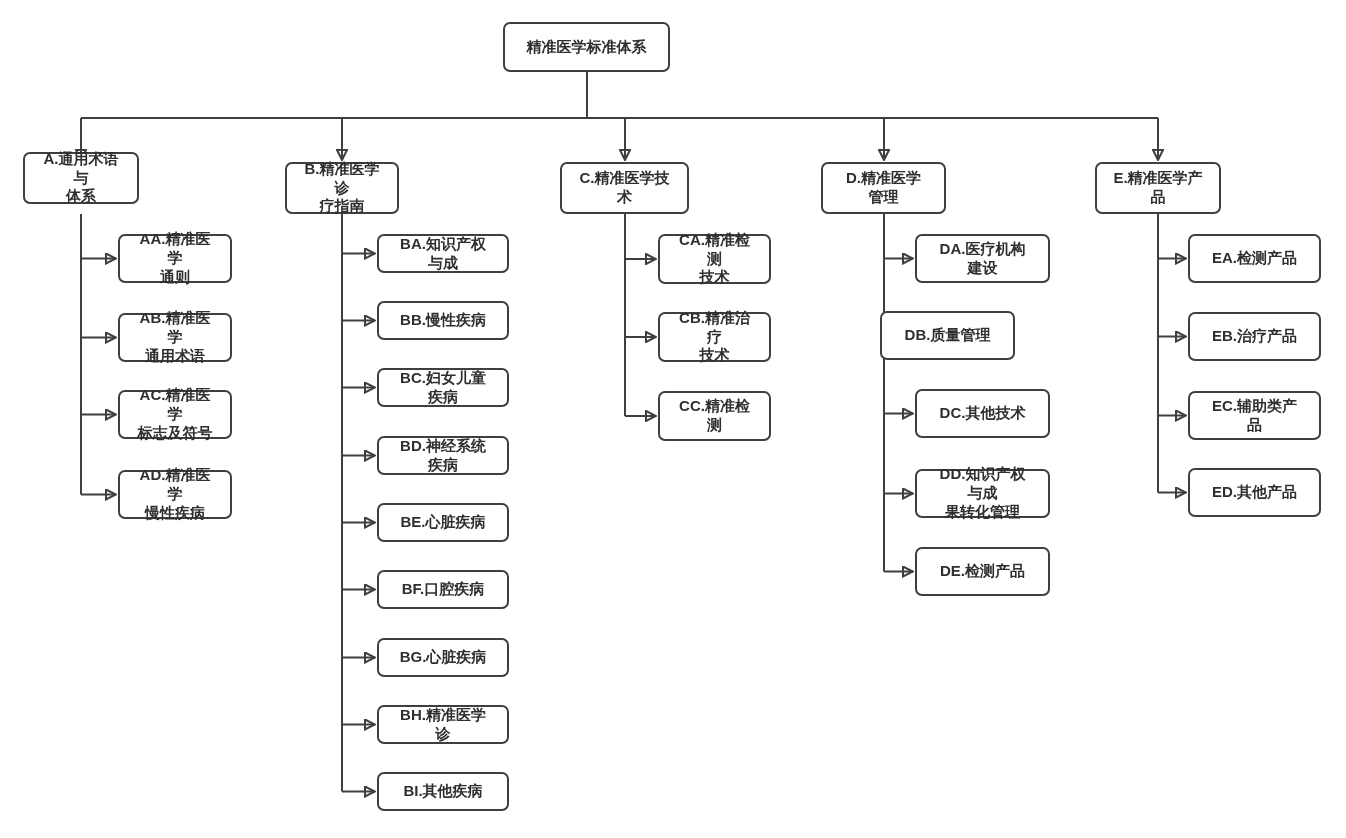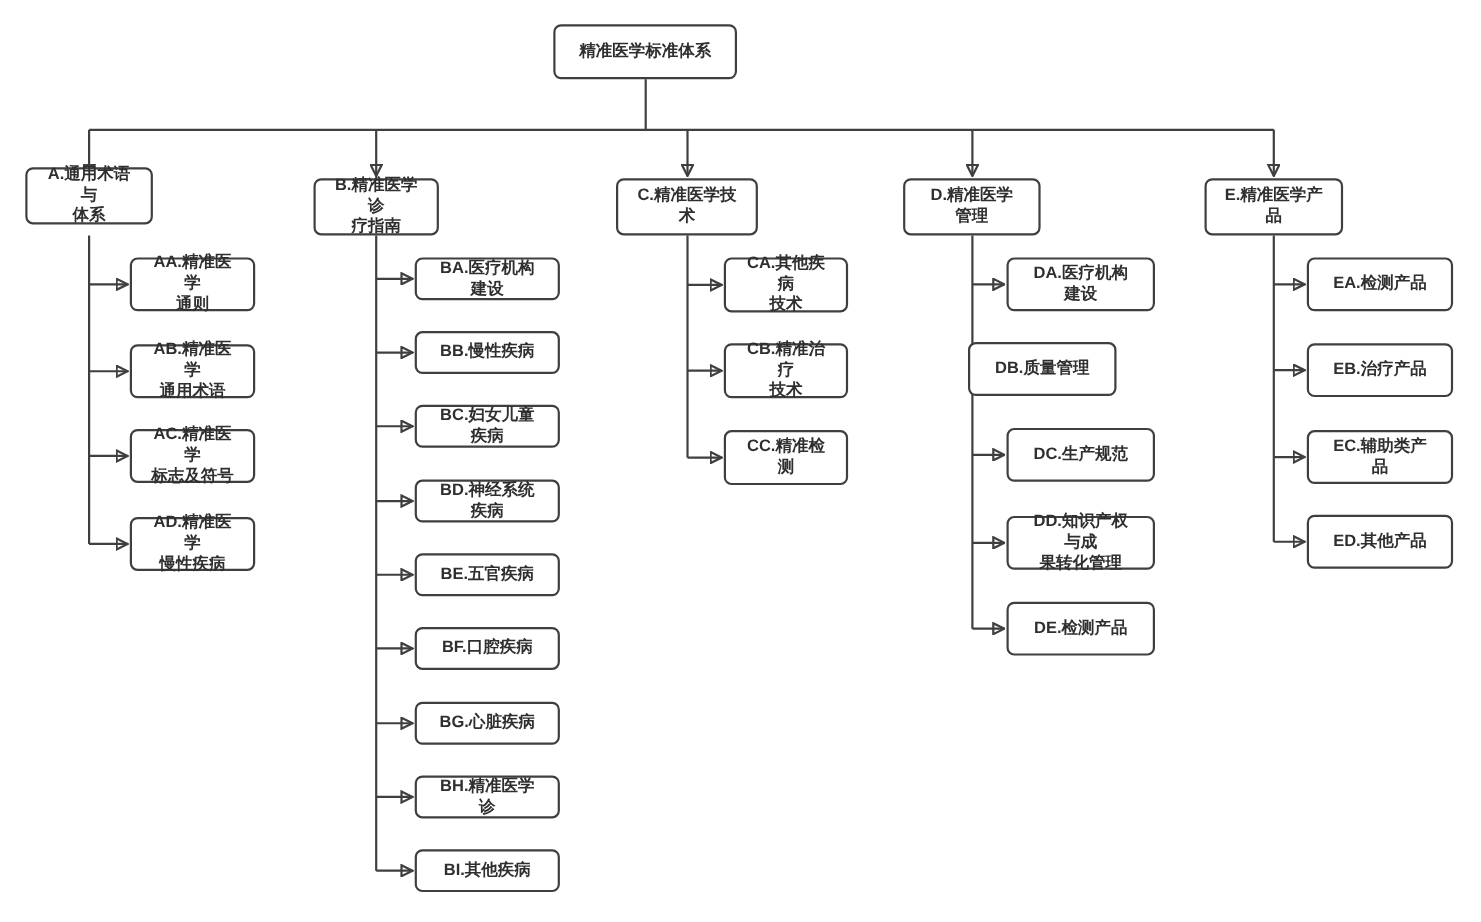--- a/index.html
+++ b/index.html
@@ -81,39 +81,39 @@
 
   <div class="node" style="left:118px;top:234px;width:114px;height:49px">AA.精准医学
 通则</div>
   <div class="node" style="left:118px;top:313px;width:114px;height:49px">AB.精准医学
 通用术语</div>
   <div class="node" style="left:118px;top:390px;width:114px;height:49px">AC.精准医学
 标志及符号</div>
   <div class="node" style="left:118px;top:470px;width:114px;height:49px">AD.精准医学
 慢性疾病</div>
 
-  <div class="node" style="left:377px;top:234px;width:132px;height:39px">BA.医疗机构建设</div>
+  <div class="node" style="left:377px;top:234px;width:132px;height:39px">BA.知识产权与成</div>
   <div class="node" style="left:377px;top:301px;width:132px;height:39px">BB.慢性疾病</div>
   <div class="node" style="left:377px;top:368px;width:132px;height:39px">BC.妇女儿童疾病</div>
   <div class="node" style="left:377px;top:436px;width:132px;height:39px">BD.神经系统疾病</div>
-  <div class="node" style="left:377px;top:503px;width:132px;height:39px">BE.五官疾病</div>
+  <div class="node" style="left:377px;top:503px;width:132px;height:39px">BE.心脏疾病</div>
   <div class="node" style="left:377px;top:570px;width:132px;height:39px">BF.口腔疾病</div>
   <div class="node" style="left:377px;top:638px;width:132px;height:39px">BG.心脏疾病</div>
   <div class="node" style="left:377px;top:705px;width:132px;height:39px">BH.精准医学诊</div>
   <div class="node" style="left:377px;top:772px;width:132px;height:39px">BI.其他疾病</div>
 
-  <div class="node" style="left:658px;top:234px;width:113px;height:50px">CA.其他疾病
+  <div class="node" style="left:658px;top:234px;width:113px;height:50px">CA.精准检测
 技术</div>
   <div class="node" style="left:658px;top:312px;width:113px;height:50px">CB.精准治疗
 技术</div>
   <div class="node" style="left:658px;top:391px;width:113px;height:50px">CC.精准检测</div>
 
   <div class="node" style="left:915px;top:234px;width:135px;height:49px">DA.医疗机构建设</div>
   <div class="node" style="left:880px;top:311px;width:135px;height:49px">DB.质量管理</div>
-  <div class="node" style="left:915px;top:389px;width:135px;height:49px">DC.生产规范</div>
+  <div class="node" style="left:915px;top:389px;width:135px;height:49px">DC.其他技术</div>
   <div class="node" style="left:915px;top:469px;width:135px;height:49px">DD.知识产权与成
 果转化管理</div>
   <div class="node" style="left:915px;top:547px;width:135px;height:49px">DE.检测产品</div>
 
   <div class="node" style="left:1188px;top:234px;width:133px;height:49px">EA.检测产品</div>
   <div class="node" style="left:1188px;top:312px;width:133px;height:49px">EB.治疗产品</div>
   <div class="node" style="left:1188px;top:391px;width:133px;height:49px">EC.辅助类产品</div>
   <div class="node" style="left:1188px;top:468px;width:133px;height:49px">ED.其他产品</div>
 
 </div>

